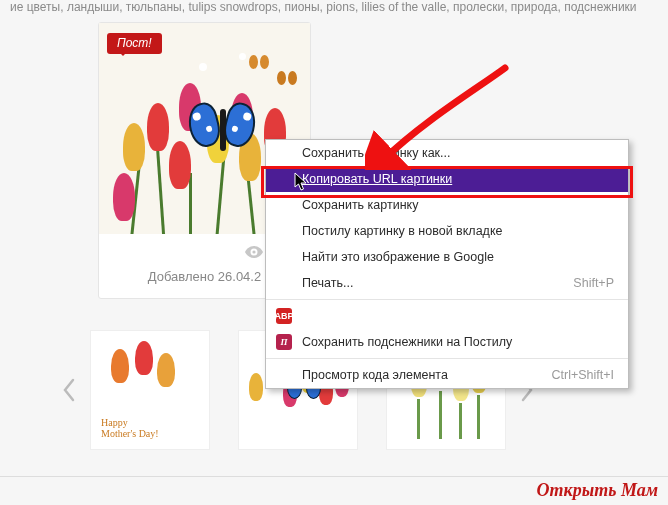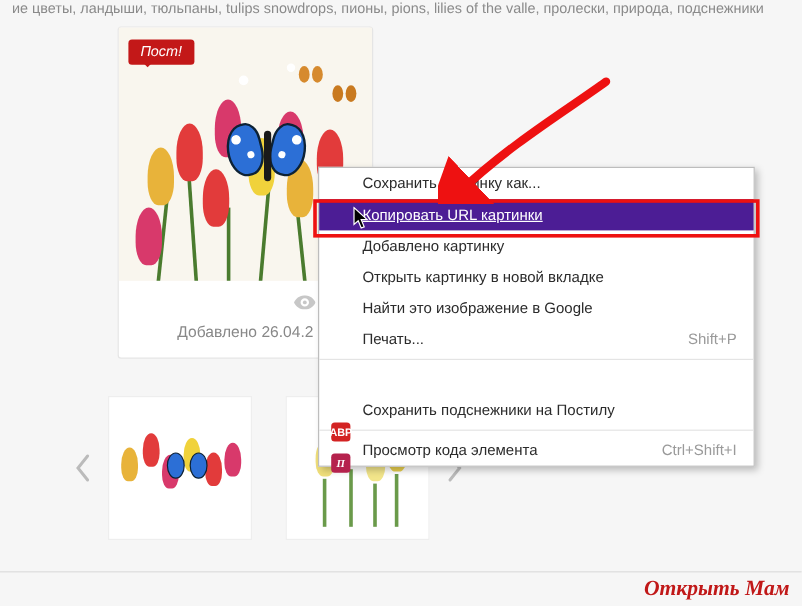--- a/index.html
+++ b/index.html
@@ -112,21 +112,21 @@
   }
   .ctx .row .sc { margin-left:auto; color:#9a9a9a; }
   .ctx .sep { height:1px; background:#e4e4e4; margin: 3px 0;}
   .ctx .row.sel {
     background:#4c1d95; color:#fff;text-decoration:underline;
   }
   .ctx .ico {
     position:absolute; left:10px; top:5px;
     width:16px; height:16px; border-radius:3px;
     display:flex;align-items:center;justify-content:center;
-    color:#fff; font-size:9px; font-weight:bold;margin-top:44px;
+    color:#fff; font-size:9px; font-weight:bold;
   }
   .ico.abp{ background:#d32323;}
   .ico.pst{ background:#b5224d; font-family:Georgia,serif; font-style:italic;}
   
   .hlbox {
     position:absolute;
     left:261px; top:166px;
     width:372px; height:32px;
     border:3px solid #e11;
     pointer-events:none;
@@ -212,20 +212,29 @@
   </div>
 </div>
 
 <div class="carousel">
   <div class="chev">
     <svg width="14" height="24" viewBox="0 0 14 24">
         <path d="M11 2 3 12l8 10" stroke="#bbb" stroke-width="2.5" fill="none" stroke-linecap="round"></path>
       </svg>
   </div>
   <div class="thumbs">
+    <div class="thumb">
+      <div class="mini-t" style="left:20px;top:18px;width:18px;height:34px;background:#e87a2e"></div>
+      <div class="mini-t" style="left:44px;top:10px;width:18px;height:34px;background:#e23b3b"></div>
+      <div class="mini-t" style="left:66px;top:22px;width:18px;height:34px;background:#e8a13a"></div>
+      <div style="position:absolute;left:10px;bottom:10px;font-family:cursive;font-size:10px;color:#c97a20;line-height:1.1">
+        <div>Happy</div>
+        <div>Mother's Day!</div>
+      </div>
+    </div>
     <div class="thumb">
       <div class="mini-t" style="left:10px;top:42px;width:14px;height:28px;background:#e8b33a"></div>
       <div class="mini-t" style="left:28px;top:30px;width:14px;height:28px;background:#e23b3b"></div>
       <div class="mini-t" style="left:44px;top:48px;width:14px;height:28px;background:#d8396b"></div>
       <div class="mini-t" style="left:62px;top:34px;width:14px;height:28px;background:#f0d23b"></div>
       <div class="mini-t" style="left:80px;top:46px;width:14px;height:28px;background:#e23b3b"></div>
       <div class="mini-t" style="left:96px;top:38px;width:14px;height:28px;background:#d8396b"></div>
       <div style="position:absolute;left:48px;top:46px;width:34px;height:26px">
         <span style="position:absolute;left:0;width:15px;height:22px;background:#2c6fd6;border-radius:50%;border:1px solid #0d2235"></span>
         <span style="position:absolute;right:0;width:15px;height:22px;background:#2c6fd6;border-radius:50%;border:1px solid #0d2235"></span>
@@ -253,24 +262,24 @@
 <div class="watermark">Открыть Мам</div>
 
 <div class="ctx">
   <div class="row">
       <span>Сохранить картинку как...</span>
     </div>
   <div class="row sel">
       <span>Копировать URL картинки</span>
     </div>
   <div class="row">
-      <span>Добавлено картинку</span>
-    </div>
-  <div class="row">
-      <span>Открыть картинку в новой вкладке</span>
+      <span>Сохранить картинку</span>
+    </div>
+  <div class="row">
+      <span>Постилу картинку в новой вкладке</span>
     </div>
   <div class="row">
       <span>Найти это изображение в Google</span>
     </div>
   <div class="row">
       <span>Печать...</span>
       <span class="sc">Shift+P</span>
     </div>
   <div class="sep"></div>
   <div class="row">

